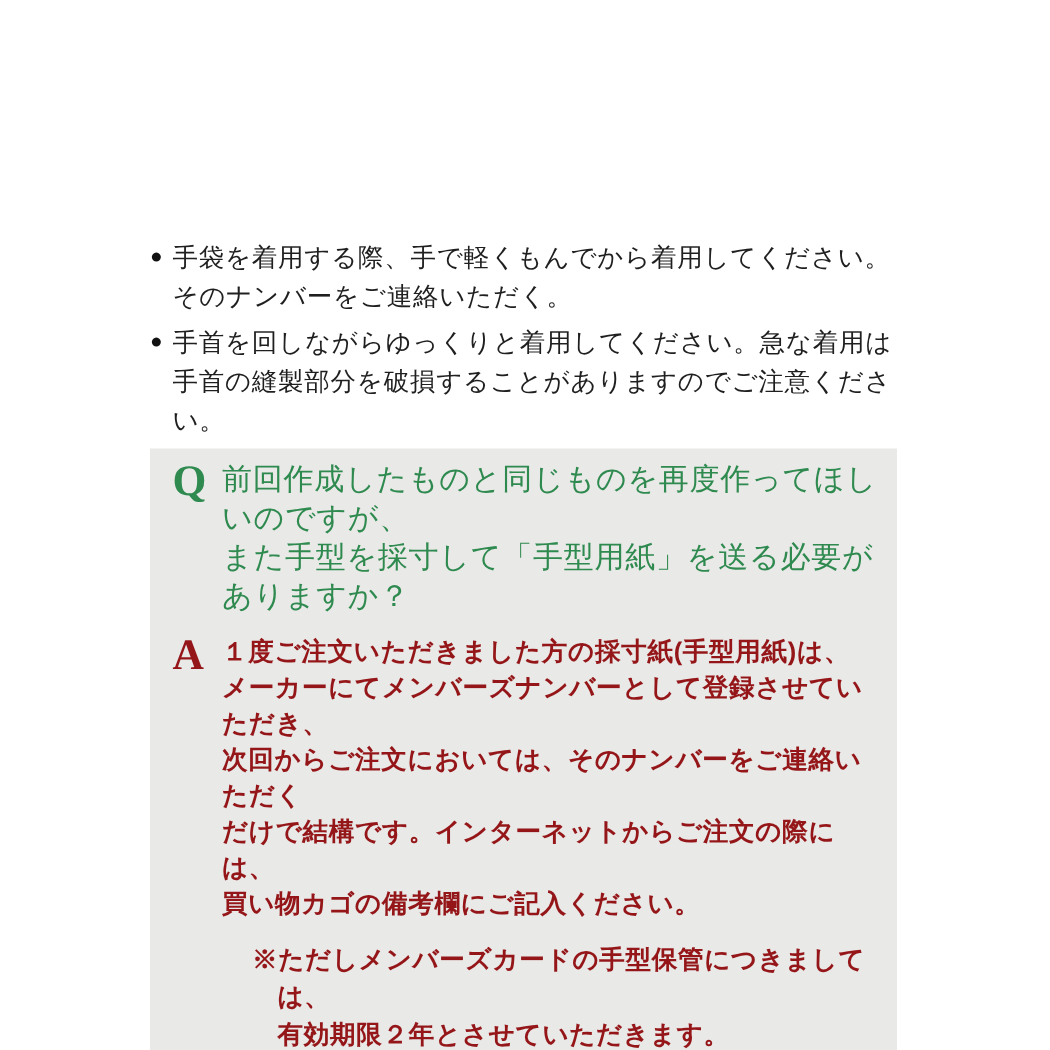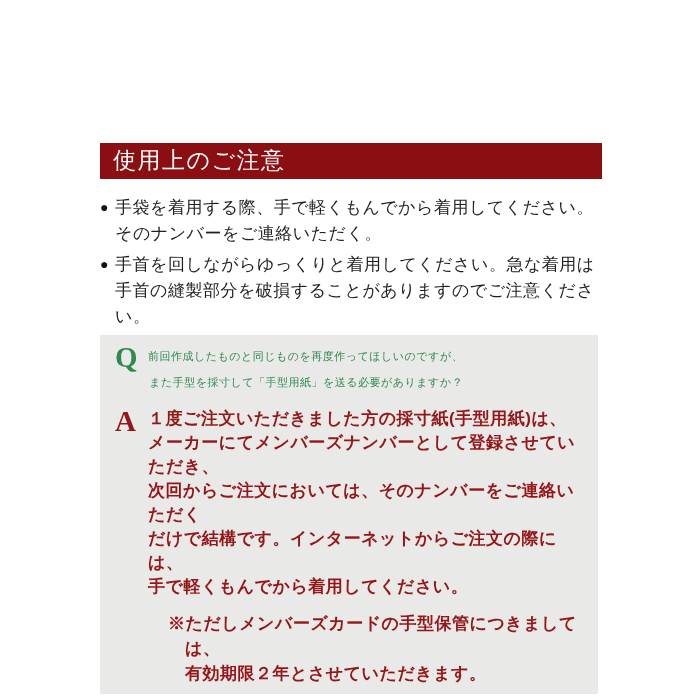--- a/index.html
+++ b/index.html
@@ -52,24 +52,23 @@
     flex:none;width:33px;
     font-family:"Liberation Serif","DejaVu Serif",serif;
     font-weight:bold;
     font-size:29px;
     line-height:29px;
   }
   .q-letter{color:var(--question-green,#2f8a4f);}
   .a-letter{color:var(--answer-red,#951618);}
   .q-text{
     color:var(--question-green,#2f8a4f);
-    font-size:11px;line-height:26px;
+    font-size:20px;line-height:26px;
     letter-spacing:0.5px;
     white-space:pre-line;
-    text-align:right;
   }
   .a-row{margin-top:12px;}
   .a-text{
     color:var(--answer-red,#951618);
     font-size:17px;line-height:24px;
     font-weight:bold;
     letter-spacing:0.5px;
     white-space:pre-line;
   }
   .a-note{
@@ -83,23 +82,20 @@
     letter-spacing:0.5px;
     white-space:pre-line;
   }
 </style>
 </head>
 <body>
 
 <div class="canvas">
   <div class="content">
 
-    <div class="header-bar">
-      <span>使用上のご注意</span>
-    </div>
 
     <div class="bullets">
       <div class="bullet-item">
         <span class="bullet-dot">●</span>
         <span class="bullet-text">手袋を着用する際、手で軽くもんでから着用してください。
 そのナンバーをご連絡いただく。</span>
       </div>
       <div class="bullet-item">
         <span class="bullet-dot">●</span>
         <span class="bullet-text">手首を回しながらゆっくりと着用してください。急な着用は
@@ -112,20 +108,20 @@
         <span class="qa-letter q-letter">Q</span>
         <span class="q-text">前回作成したものと同じものを再度作ってほしいのですが、
 また手型を採寸して「手型用紙」を送る必要がありますか？</span>
       </div>
       <div class="qa-row a-row">
         <span class="qa-letter a-letter">A</span>
         <span class="a-text">１度ご注文いただきました方の採寸紙(手型用紙)は、
 メーカーにてメンバーズナンバーとして登録させていただき、
 次回からご注文においては、そのナンバーをご連絡いただく
 だけで結構です。インターネットからご注文の際には、
-手で軽くもんでから着用してください。</span>
+買い物カゴの備考欄にご記入ください。</span>
       </div>
       <div class="a-note">※ただしメンバーズカードの手型保管につきましては、
 有効期限２年とさせていただきます。</div>
     </div>
 
   </div>
 </div>
 
 </body></html>

